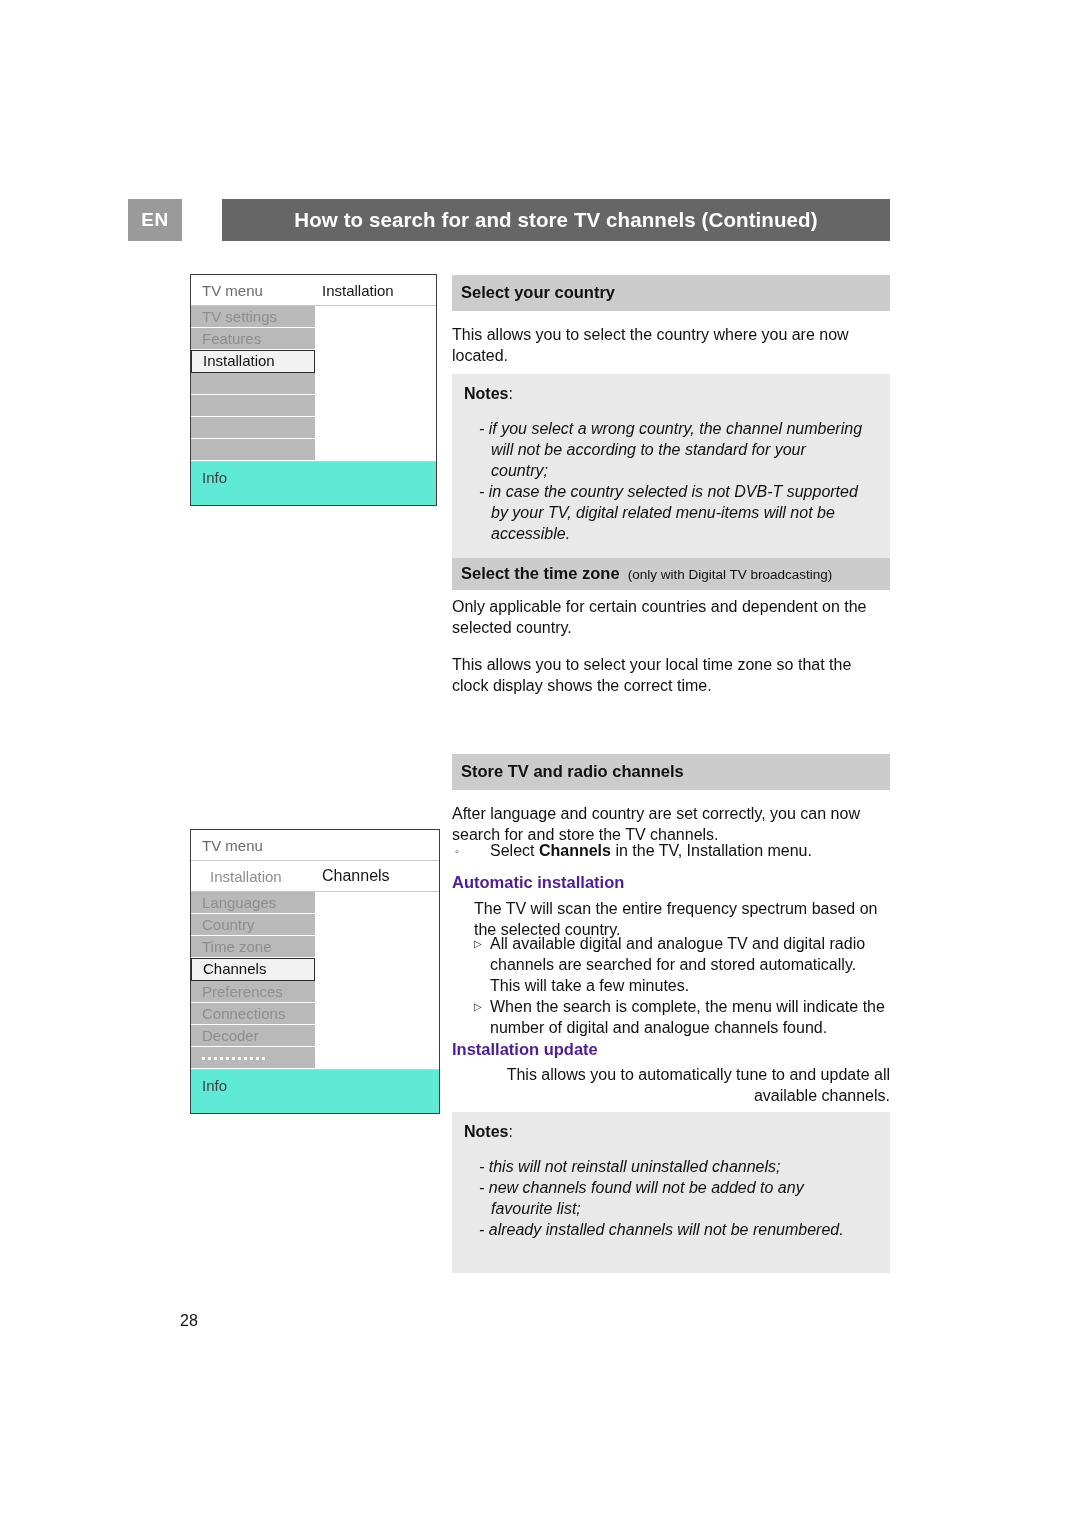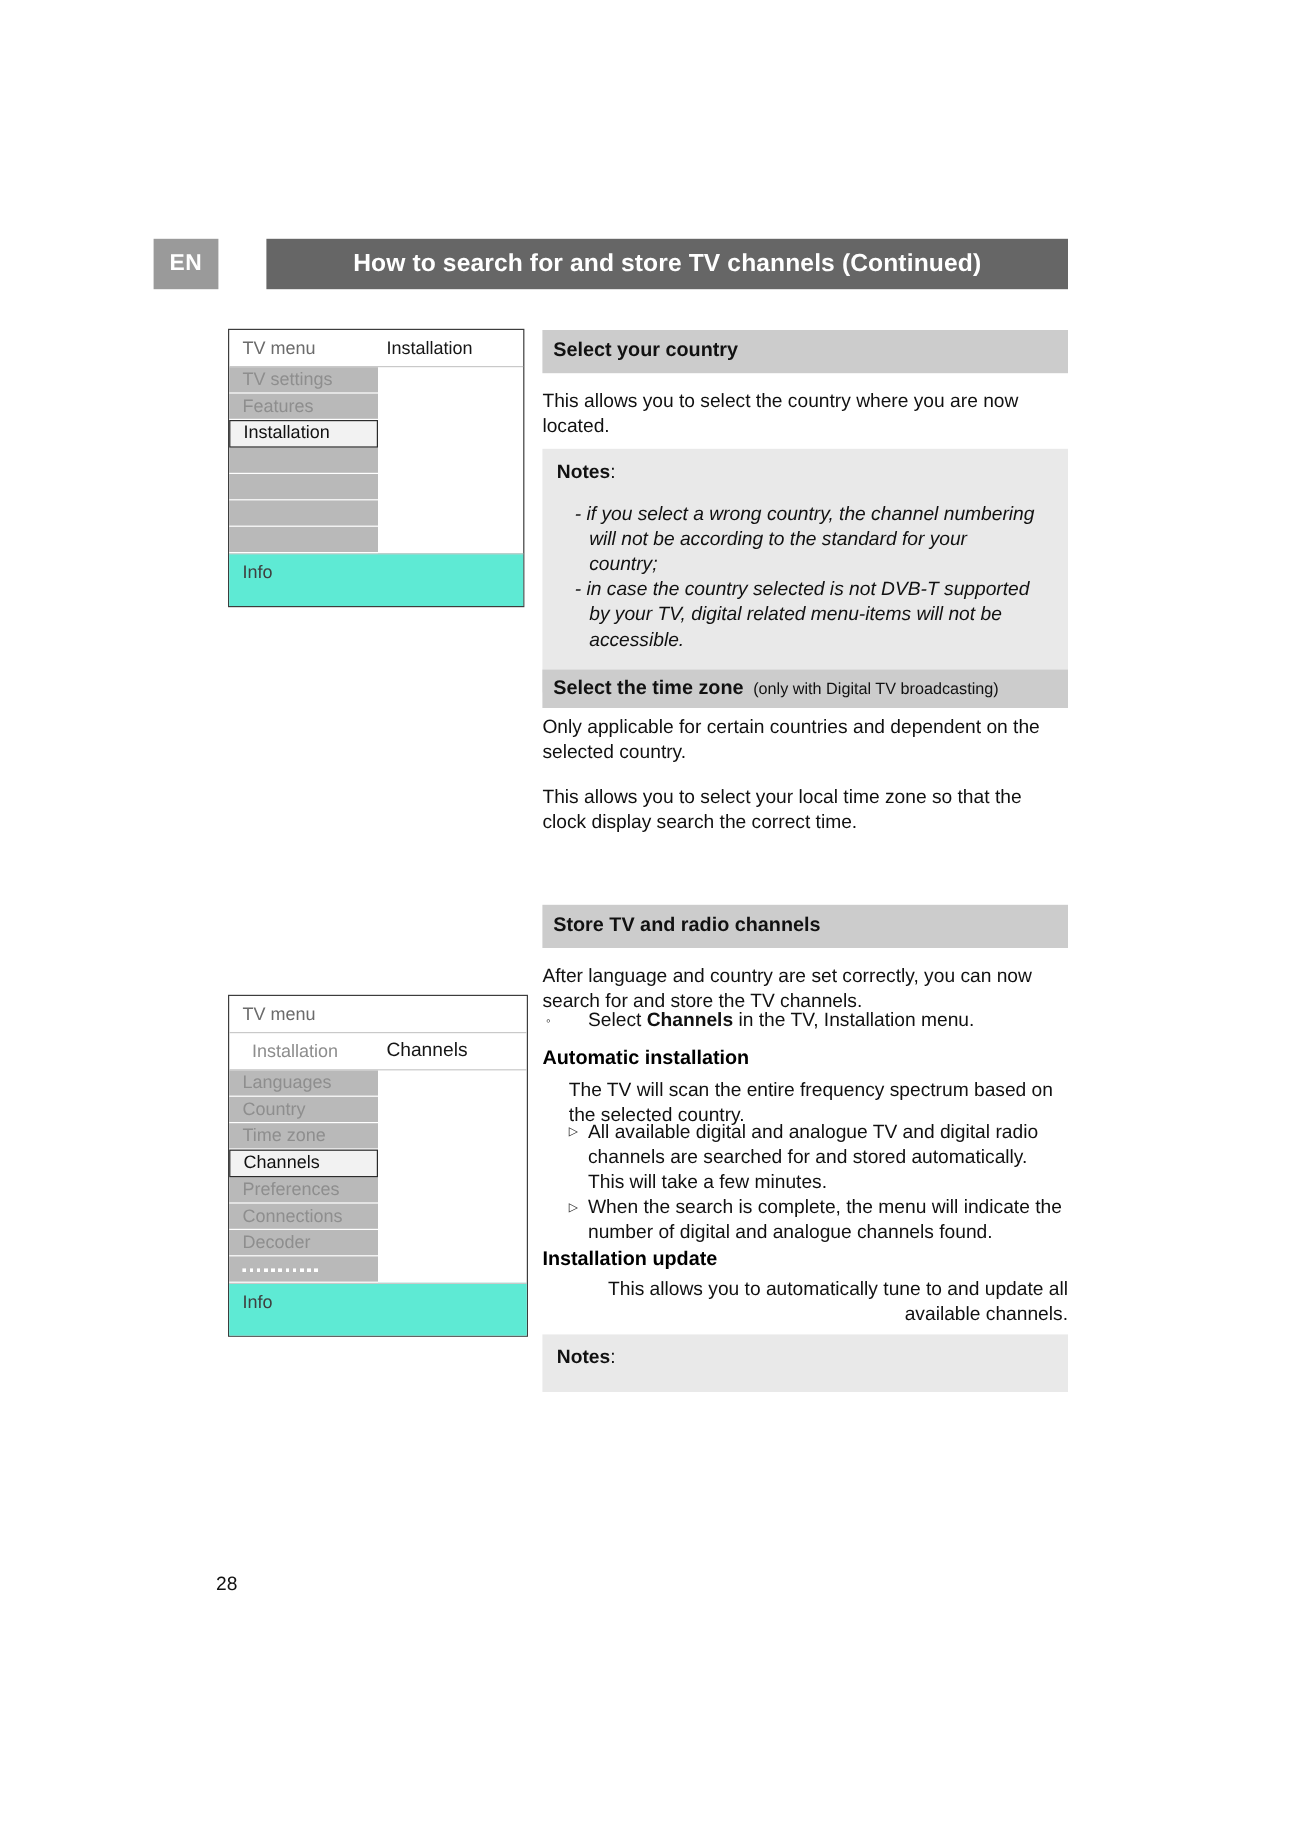--- a/index.html
+++ b/index.html
@@ -210,21 +210,21 @@
     line-height: 21px;
     padding-left: 12px;
     text-indent: -12px;
     margin: 0;
   }
 
   h3.sub {
     margin: 0;
     font-size: 16.5px;
     font-weight: bold;
-    color: #000000;
+    color: #4c1d95;
   }
 
   ul.bullets {
     margin: 0;
     padding: 0;
     list-style: none;
   }
   ul.bullets li {
     font-size: 16px;
     line-height: 21px;
@@ -306,21 +306,21 @@
 </div>
 
 <div class="content band" style="top:558px; padding-top:6px; padding-bottom:7px;">
   <h2>Select the time zone</h2><span class="qual">(only with Digital TV broadcasting)</span>
 </div>
 
 <div class="content" style="top:596px;">
   <p class="body-text">Only applicable for certain countries and dependent on the selected country.</p>
 </div>
 <div class="content" style="top:654px;">
-  <p class="body-text">This allows you to select your local time zone so that the clock display search the correct time.</p>
+  <p class="body-text">This allows you to select your local time zone so that the clock display shows the correct time.</p>
 </div>
 
 <div class="content band" style="top:754px; padding-top:8px; padding-bottom:9px;">
   <h2>Store TV and radio channels</h2>
 </div>
 
 <div class="content" style="top:803px;">
   <p class="body-text">After language and country are set correctly, you can now search for and store the TV channels.</p>
 </div>
 
@@ -357,20 +357,25 @@
 <div class="content" style="top:1040px;">
   <h3 class="sub">Installation update</h3>
 </div>
 
 <div class="content indent" style="top:1064px; width:416px;text-align:right;">
   <p class="body-text">This allows you to automatically tune to and update all available channels.</p>
 </div>
 
 <div class="content notes-box" style="top:1112px;">
   <div class="notes-title"><span>Notes</span><span class="colon">:</span></div>
+  <ul>
+    <li>- this will not reinstall uninstalled channels;</li>
+    <li>- new channels found will not be added to any favourite list;</li>
+    <li>- already installed channels will not be renumbered.</li>
+  </ul>
 </div>
 
 <div class="tv-menu" id="tv-menu-2">
   <div class="topbar">
     <div class="tm-left">TV menu</div>
   </div>
   <div class="subbar">
     <div class="sb-left">Installation</div>
     <div class="sb-right">Channels</div>
   </div>

